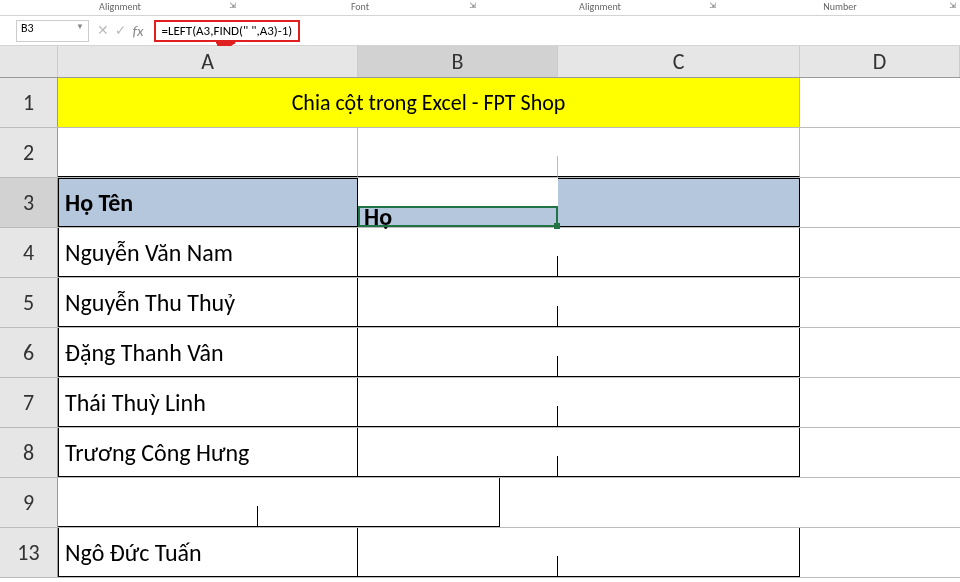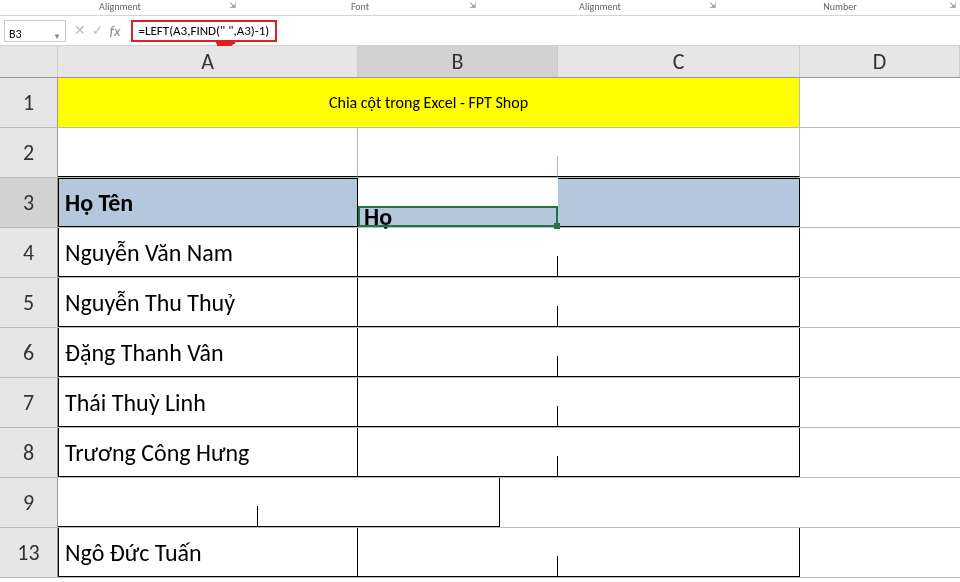--- a/index.html
+++ b/index.html
@@ -3,21 +3,21 @@
 <meta charset="utf-8">
 <style>
   * { box-sizing: border-box; margin: 0; padding: 0; }
   body { font-family: "Segoe UI", Calibri, Arial, sans-serif; background: #fff; width: 960px; height: 582px; overflow: hidden; position: relative; }
   
   .ribbon-labels { display: flex; height: 16px; font-size: 10px; color: #666; border-bottom: 1px solid #d4d4d4; }
   .rlbl { flex: 1; text-align: center; position: relative; }
   .rlbl .dlg { position: absolute; right: 4px; top: 0; font-size: 8px; }
   
   .namebox-row { display: flex; align-items: center; height: 30px; border-bottom: 1px solid #d4d4d4; position: relative; }
-  .name-box { width: 62px; height: 22px; border: 1px solid #ccc; margin-left: 4px; display: flex; align-items: flex-end; padding: 0 4px; font-size: 12px; }
+  .name-box { width: 73px; height: 22px; border: 1px solid #ccc; margin-left: 16px; display: flex; align-items: flex-start; padding: 0 4px; font-size: 12px; }
   .name-box .dd { margin-left: auto; font-size: 8px; color: #888; }
   .fbar-btns { display: flex; align-items: center; margin-left: 8px; gap: 6px; color: #888; font-size: 14px; }
   .fbar-btns .cancel { color: #bbb; }
   .fbar-btns .enter { color: #bbb; }
   .fbar-btns .fx { font-style: italic; font-size: 15px; }
   .formula-box { margin-left: 10px; height: 22px; border: 2px solid #e02020; padding: 0 6px; display: flex; align-items: center; font-size: 13px; }
   
   .arrow { position: absolute; pointer-events: none; }
   
   .sheet { position: relative; }
@@ -29,21 +29,21 @@
   .col-A { width: 300px; }
   .col-B { width: 200px; }
   .col-C { width: 242px; }
   .col-D { width: 160px; }
   
   .row { display: flex; height: 50px; border-bottom: 1px solid #bbb; }
   .row-h { width: 58px; text-align: center; line-height: 50px; font-size: 22px; color: #333; background: #e6e6e6; border-right: 1px solid #999; }
   .row-h.sel { background: #d2d2d2; }
   .cell { border-right: 1px solid #bbb; display: flex; align-items: center; padding: 0 6px; font-size: 24px; }
   
-  .row1 .cell.merged { width: 742px; background: #ffff00; justify-content: center; font-size: 16px; }
+  .row1 .cell.merged { width: 742px; background: #ffff00; justify-content: center; font-size: 22px; }
   
   .row2 .c-A, .row2 .c-B, .row2 .c-C { border-bottom: 1px solid #000; }
   
   .hdr-row .c-A, .hdr-row .c-B, .hdr-row .c-C { background: #b4c7dc; font-weight: bold; border: 1px solid #000; border-left: none; }
   .hdr-row .c-A { border-left: 1px solid #000; }
   .hdr-row .c-B.active { outline: 2px solid #217346; outline-offset: -2px; position: relative; }
   .hdr-row .c-B.active::after { content: ""; position: absolute; right: -3px; bottom: -3px; width: 6px; height: 6px; background: #217346; }
   
   .data-row .c-A, .data-row .c-B, .data-row .c-C { border: 1px solid #000; border-top: none; border-left: none; }
   .data-row .c-A { border-left: 1px solid #000; }

